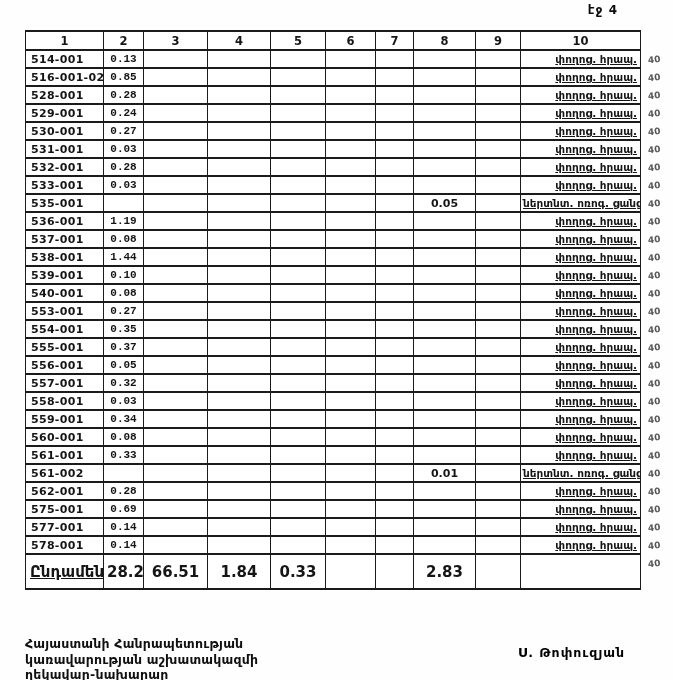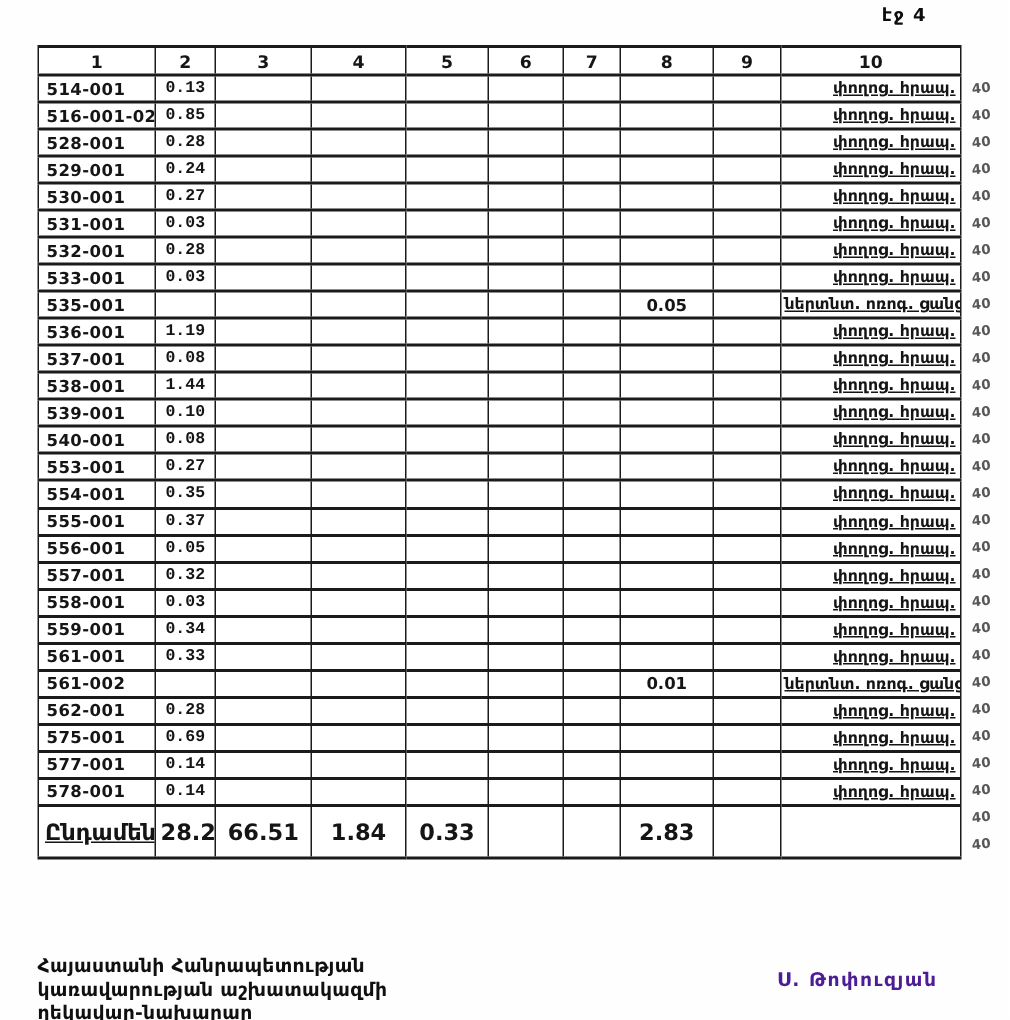--- a/index.html
+++ b/index.html
@@ -85,21 +85,21 @@
 
   .footer-left {
     position: absolute; left: 25px; top: 636px;
     font-size: 12.5px; font-weight: bold;
     line-height: 15.5px; color: #101010;
     letter-spacing: 0.2px;
   }
   .signature {
     position: absolute; right: 48px; top: 645px;
     font-size: 12.5px; font-weight: bold;
-    letter-spacing: 1px; color: #4c1d95;
+    letter-spacing: 1px; color: #000000;
   }
 </style>
 </head>
 <body>
 
 <div class="page">
 
   <div class="page-label">էջ 4</div>
 
   <div class="table-wrap">
@@ -365,20 +365,32 @@
             <td></td>
             <td></td>
             <td></td>
             <td></td>
             <td></td>
             <td></td>
             <td></td>
             <td>փողոց. հրապ.</td>
           </tr>
           <tr>
+            <td>560-001</td>
+            <td>0.08</td>
+            <td></td>
+            <td></td>
+            <td></td>
+            <td></td>
+            <td></td>
+            <td></td>
+            <td></td>
+            <td>փողոց. հրապ.</td>
+          </tr>
+          <tr>
             <td>561-001</td>
             <td>0.33</td>
             <td></td>
             <td></td>
             <td></td>
             <td></td>
             <td></td>
             <td></td>
             <td></td>
             <td>փողոց. հրապ.</td>

